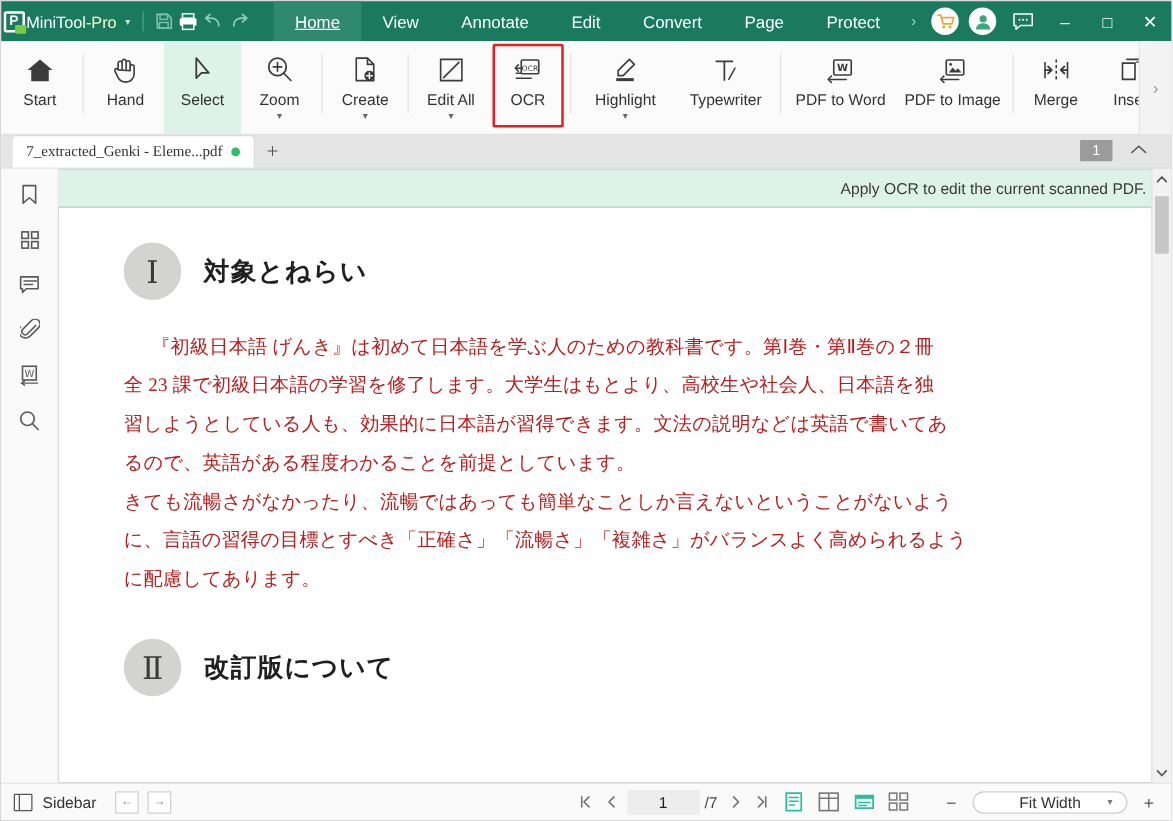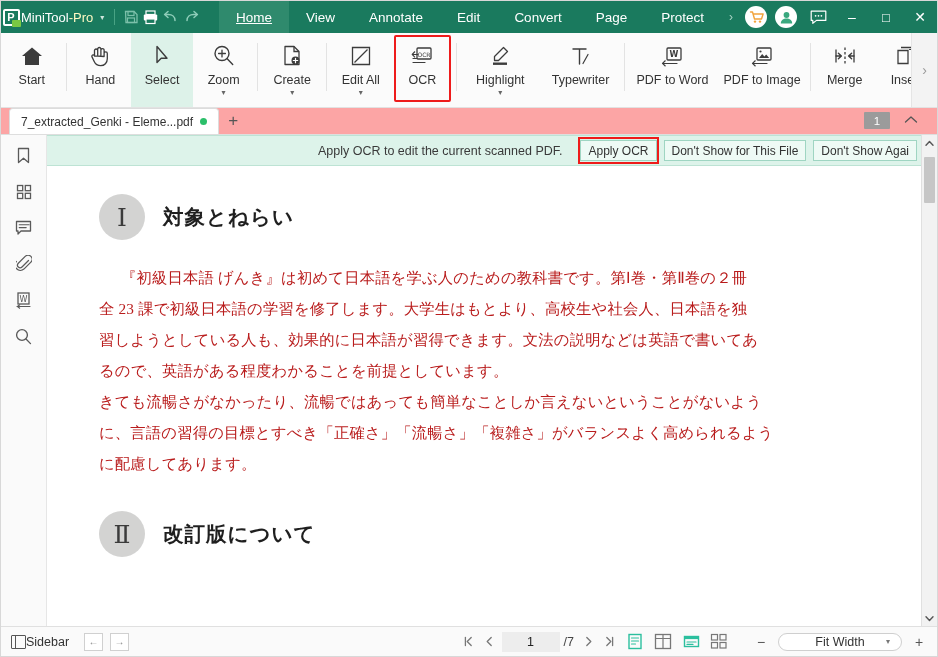--- a/index.html
+++ b/index.html
@@ -105,22 +105,22 @@
   .rb-expand {
     position: absolute; right: 0; top: 0; bottom: 0; width: 26px;
     background: #f3f3f3; border-left: 1px solid #e5e5e5;
     display: flex; align-items: center; justify-content: center;
     color: #9a9a9a; font-size: 14px; cursor: pointer;
   }
 
   
   .tabstrip {
     height: 27px; min-height: 27px;
-    background: #fca5a5; border-bottom: 1px solid #dedede;
-    display: flex; padding-left: 8px;
+    background: #e5e5e5; border-bottom: 1px solid #dedede;
+    display: flex; padding-left: 8px; font-family: Liberation Serif, serif;
   }
   .doctab {
     height: 26px; background: #ffffff;
     border: 1px solid #dcdcdc; border-bottom: none;
     border-radius: 4px 4px 0 0;
     display: flex; align-items: center; gap: 7px;
     padding: 0 11px; font-size: 12px; color: #333; cursor: pointer;
     white-space: nowrap;
   }
   .tab-dot { width: 7px; height: 7px; border-radius: 50%; background: #2bbf6a; }
@@ -231,21 +231,21 @@
     background: #c6c6c6; border-radius: 1px; cursor: pointer;
   }
 
   
   .statusbar {
     height: 30px; min-height: 30px; background: #fafafa;
     border-top: 1px solid #e0e0e0;
     display: flex; align-items: center; padding: 0 10px; gap: 7px;
   }
   .sb-sidebar {
-    display: flex; align-items: center; cursor: pointer; justify-content: flex-end;
+    display: flex; align-items: center; gap: 8px; cursor: pointer; justify-content: flex-end;
   }
   .sb-sb-ico {
     width: 15px; height: 14px; border: 1.4px solid #555; border-radius: 1px;
     position: relative;
   }
   .sb-sb-ico:after {
     content: ""; position: absolute; left: 3px; top: 0; bottom: 0; width: 1.4px;
     background: #555;
   }
   .sb-lbl { font-size: 12.5px; color: #333; }
@@ -582,25 +582,20 @@
             <circle cx="7" cy="7" r="5.4" fill="none" stroke="#5a5a5a" stroke-width="1.35"></circle>
             <path d="M11 11l4.5 4.6" stroke="#5a5a5a" stroke-width="1.35" stroke-linecap="round"></path>
           </svg>
       </div>
     </div>
 
     <div class="center">
 
       <div class="notice">
         <div class="notice-text">Apply OCR to edit the current scanned PDF.</div>
-        <div class="notice-btns">
-          <div class="nbtn hi">Apply OCR</div>
-          <div class="nbtn">Don't Show for This File</div>
-          <div class="nbtn">Don't Show Agai</div>
-        </div>
       </div>
 
       <div class="viewer">
         <div class="page">
 
           <div class="pg-head">
             <div class="numcircle">Ⅰ</div>
             <div class="pg-title">対象とねらい</div>
           </div>
 

